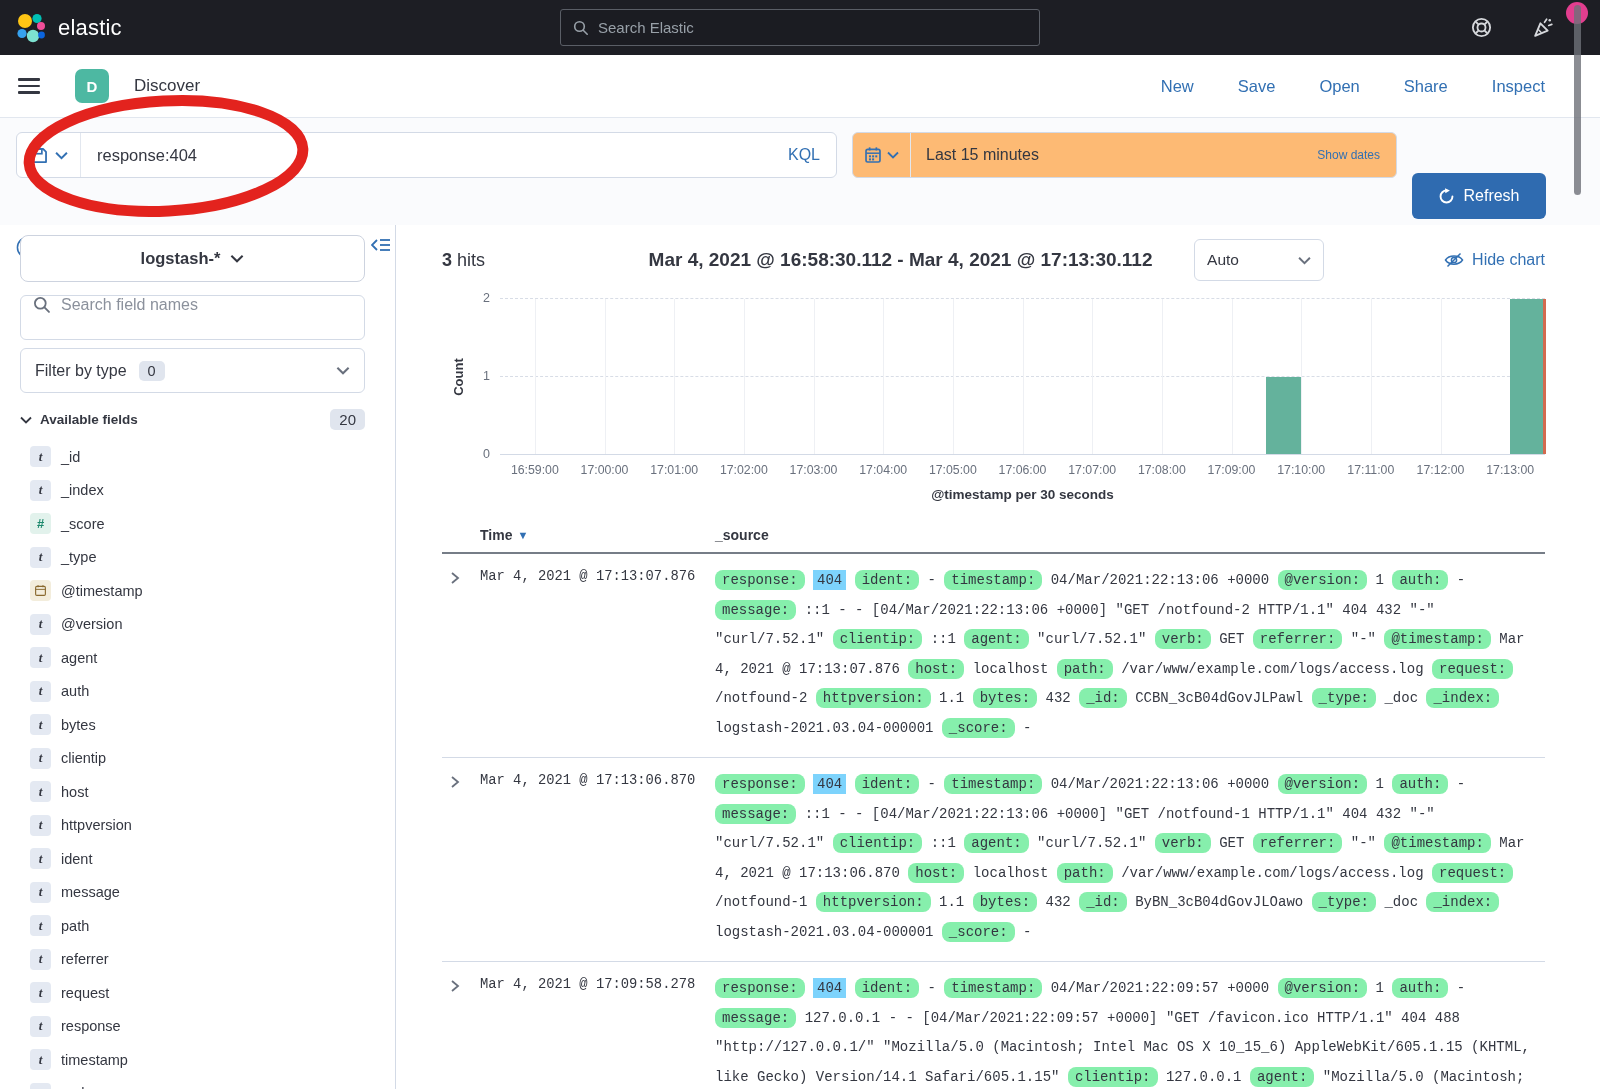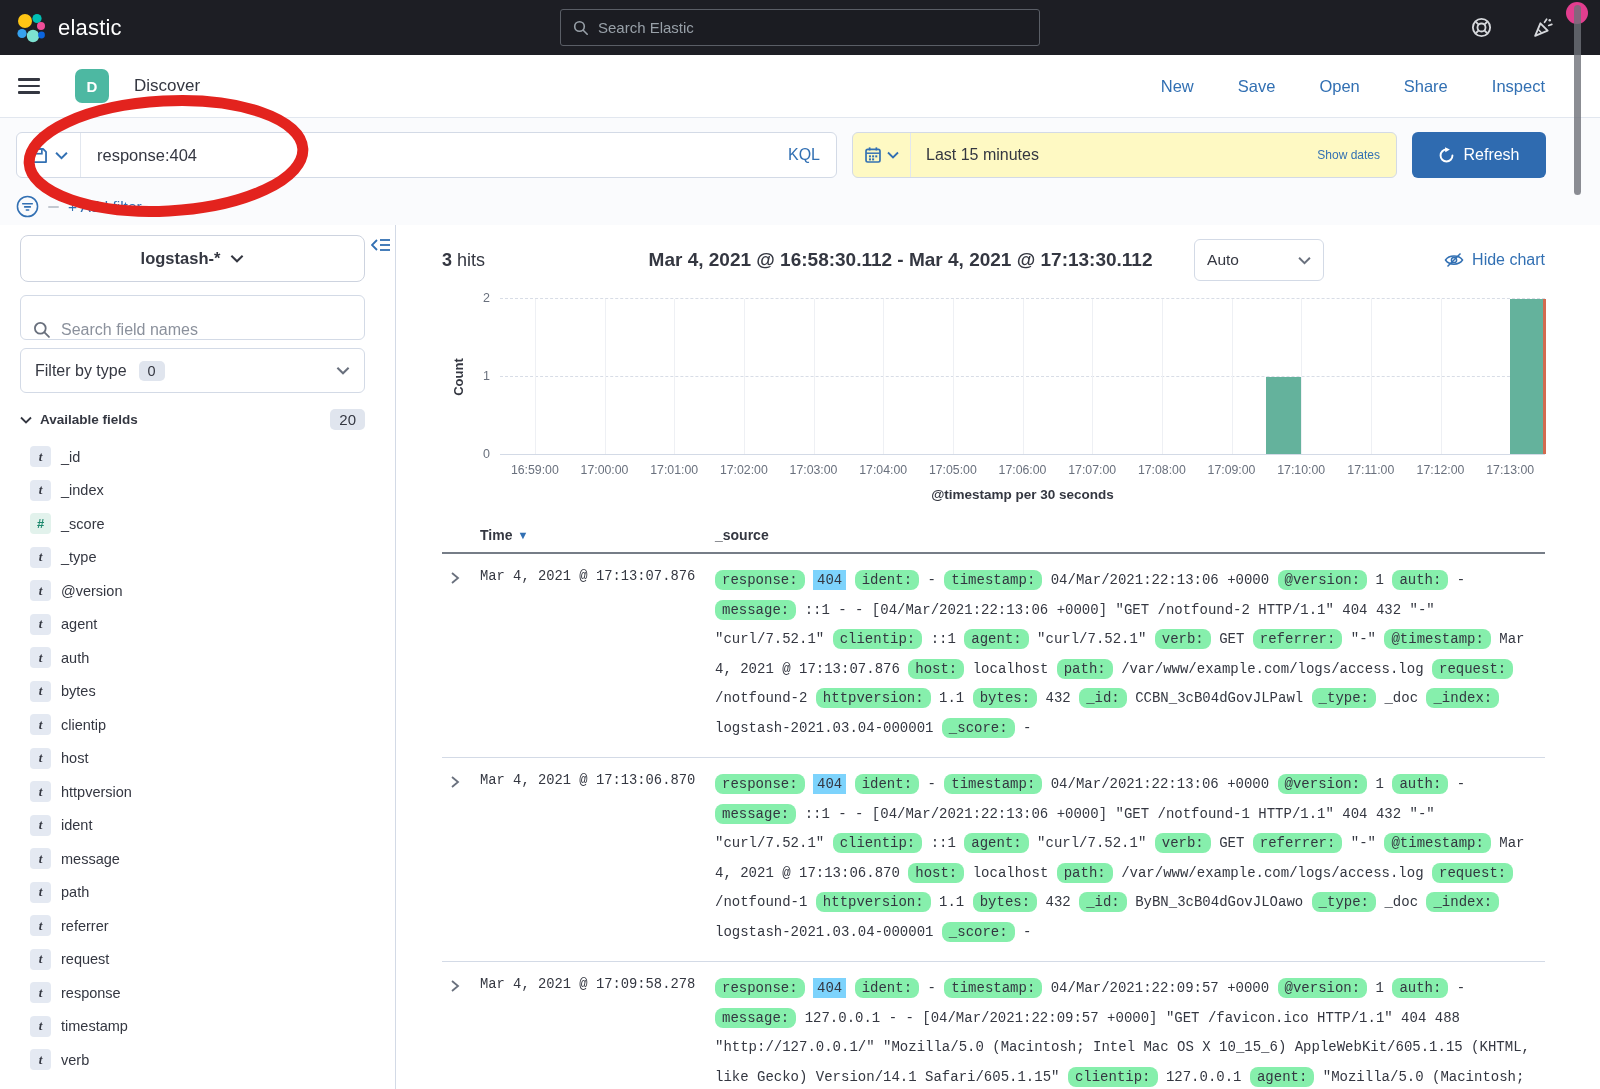--- a/index.html
+++ b/index.html
@@ -29,42 +29,42 @@
 
   
   .qsec { height:107px; background:#fafbfd; padding:14px 54px 0 16px; }
   .qrow { display:flex; gap:15px; }
   .qinput { flex:1; height:46px; background:#fff; border:1px solid #d3dae6; border-radius:6px;
     display:flex; align-items:center; }
   .qsave { width:64px; height:100%; display:flex; align-items:center; justify-content:center; gap:6px;
     border-right:1px solid #e2e7ef; cursor:pointer; }
   .qtext { flex:1; padding-left:16px; font-size:16.5px; color:#343741; }
   .qlang { padding-right:16px; color:#3270b3; font-size:16px; cursor:pointer;margin-left:13px; }
-  .dpick { width:545px; height:46px; background:#fef9c3; border:1px solid #d3dae6; border-radius:6px;
+  .dpick { width:545px; height:46px; background:#fdba74; border:1px solid #d3dae6; border-radius:6px;
     display:flex; align-items:center; }
   .dcal { width:58px; height:100%; display:flex; align-items:center; justify-content:center; gap:5px;
     border-right:1px solid #e2e7ef; cursor:pointer; }
   .dtext { padding-left:15px; font-size:16px; color:#343741; flex:1; }
   .dshow { padding-right:16px; color:#3270b3; font-size:12px; cursor:pointer; }
   .refresh { width:134px; height:46px; background:#2f6bb0; border:none; border-radius:6px; color:#fff;
     font-size:16px; display:flex; align-items:center; justify-content:center; gap:8px; cursor:pointer;
-    font-family:"Liberation Sans",sans-serif; }
+    font-family:"Liberation Sans",sans-serif;margin-top:41px; }
   .frow { margin-top:17px; display:flex; align-items:center; gap:9px; }
   .fdash { width:11px; height:2px; background:#c2c8d0; border-radius:1px; }
   .addf { color:#3270b3; font-size:15.5px; cursor:pointer; }
 
   
   .content { display:flex; height:864px; background:#fff;gap:36px; }
   .sidebar { width:396px; border-right:1px solid #d3dae6; position:relative; padding-top:6px; }
   .idxbox { margin:4px 30px 0 20px; height:47px; border:1px solid #cdd3df; border-radius:8px; background:#fff;
     display:flex; align-items:center; justify-content:center; gap:10px; cursor:pointer; }
   .idxname { font-weight:bold; font-size:16.5px; }
   .collapse-ic { position:absolute; left:371px; top:12px; cursor:pointer; }
   .sfield { margin:13px 30px 0 20px; height:45px; border:1px solid #d3dae6; border-radius:6px; background:#fff;
-    display:flex; align-items:flex-end; gap:10px; padding:0 12px; color:#8b919c; font-size:16px; }
+    display:flex; align-items:flex-start; gap:10px; padding:0 12px; color:#8b919c; font-size:16px; }
   .ftype { margin:8px 30px 0 20px; height:45px; border:1px solid #d3dae6; border-radius:6px; background:#fff;
     display:flex; align-items:center; gap:12px; padding:0 14px; font-size:16px; cursor:pointer; }
   .cnt-badge { background:#e0e5ee; border-radius:5px; padding:2px 9px; font-size:14.5px; color:#343741; }
   .ftype .chev { margin-left:auto; }
   .avail { margin:16px 30px 0 20px; display:flex; align-items:center; gap:8px; }
   .avail-label { font-size:13.5px; font-weight:bold; }
   .avail .cnt-badge { margin-left:auto; font-size:15px; }
   .flist { margin-top:10px; }
   .field-row { height:33.5px; display:flex; align-items:center; gap:10px; padding-left:30px; cursor:pointer; }
   .fbadge { width:21px; height:21px; border-radius:4px; display:flex; align-items:center; justify-content:center;
@@ -281,20 +281,31 @@
             <span class="fbadge t">t</span>
             <span class="fname">_index</span>
           </div>
           <div class="field-row">
             <span class="fbadge n">#</span>
             <span class="fname">_score</span>
           </div>
           <div class="field-row">
             <span class="fbadge t">t</span>
             <span class="fname">_type</span>
+          </div>
+          <div class="field-row">
+            <span class="fbadge d">
+              <svg width="13" height="13" viewBox="0 0 16 16">
+                <rect x="2" y="3" width="12" height="11" rx="1.5" fill="none" stroke="#8a6a2f" stroke-width="1.4"></rect>
+                <line x1="5" y1="1.4" x2="5" y2="4" stroke="#8a6a2f" stroke-width="1.4"></line>
+                <line x1="11" y1="1.4" x2="11" y2="4" stroke="#8a6a2f" stroke-width="1.4"></line>
+                <line x1="2" y1="6.6" x2="14" y2="6.6" stroke="#8a6a2f" stroke-width="1.2"></line>
+              </svg>
+            </span>
+            <span class="fname">@timestamp</span>
           </div>
           <div class="field-row">
             <span class="fbadge t">t</span>
             <span class="fname">@version</span>
           </div>
           <div class="field-row">
             <span class="fbadge t">t</span>
             <span class="fname">agent</span>
           </div>
           <div class="field-row">

